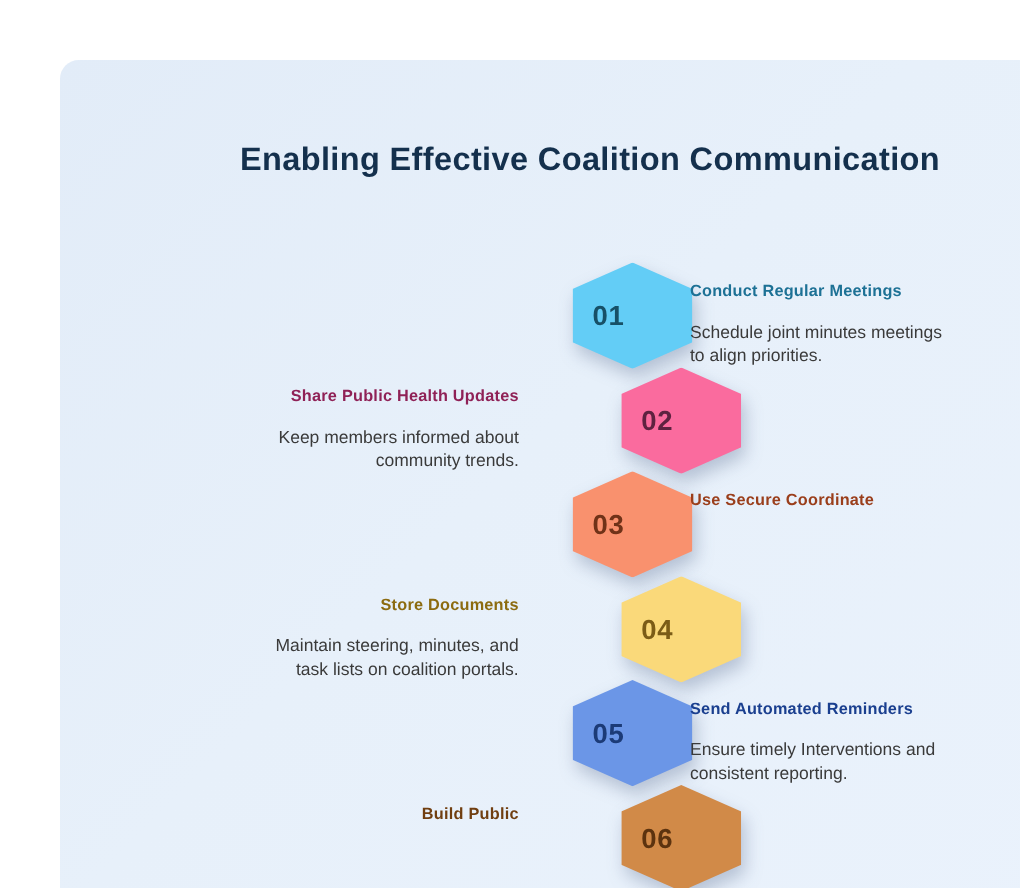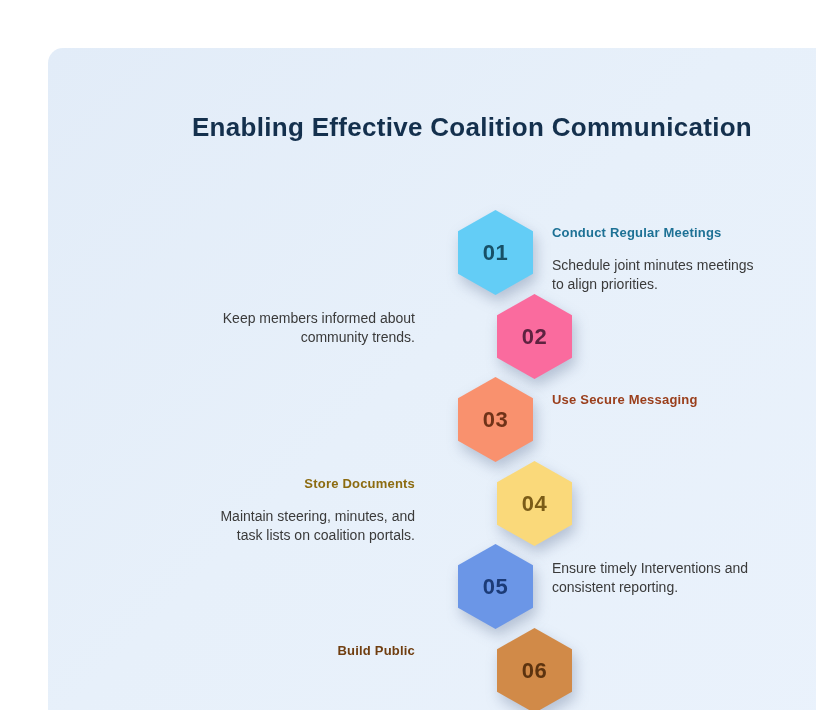--- a/index.html
+++ b/index.html
@@ -32,28 +32,27 @@
     height: 0;
   }
   .step:nth-of-type(1) { top: 114px; }
   .step:nth-of-type(2) { top: 198px; }
   .step:nth-of-type(3) { top: 281px; }
   .step:nth-of-type(4) { top: 365px; }
   .step:nth-of-type(5) { top: 448px; }
   .step:nth-of-type(6) { top: 532px; }
   .hex {
     position: absolute;
-    width: 75px;
+    width: 96px;
     height: 85px;
     top: 0;
     background: var(--hex-fill, #ccc);
     clip-path: polygon(50% 0%, 100% 25%, 100% 75%, 50% 100%, 0% 75%, 0% 25%);
     display: flex;
     align-items: center;
-    justify-content: center;
   }
   .hex-wrap {
     position: absolute;
     top: 0;
     filter: drop-shadow(3px 7px 7px rgba(45, 70, 110, 0.28));
   }
   .step.side-right .hex-wrap { left: 362px; }
   .step.side-left  .hex-wrap { left: 401px; }
   .hex-number {
     font-size: 22px;
@@ -111,33 +110,34 @@
     </div>
   </div>
 
   <div class="step side-left" style="--hex-fill: #fa6b9e; --num-color: #5e2240; --heading-color: #8f2156;">
     <div class="hex-wrap">
       <div class="hex">
         <span class="hex-number">02</span>
       </div>
     </div>
     <div class="step-text">
+      <div class="step-heading">Share Public Health Updates</div>
       <div class="step-body">Keep members informed about
 community trends.</div>
     </div>
   </div>
 
   <div class="step side-right" style="--hex-fill: #f9916e; --num-color: #703218; --heading-color: #9a3e1b;">
     <div class="hex-wrap">
       <div class="hex">
         <span class="hex-number">03</span>
       </div>
     </div>
     <div class="step-text">
-      <div class="step-heading">Use Secure Messaging</div>
+      <div class="step-heading">Use Secure Coordinate</div>
     </div>
   </div>
 
   <div class="step side-left" style="--hex-fill: #fad97a; --num-color: #7b5c17; --heading-color: #8c6b10;">
     <div class="hex-wrap">
       <div class="hex">
         <span class="hex-number">04</span>
       </div>
     </div>
     <div class="step-text">
@@ -147,20 +147,21 @@
     </div>
   </div>
 
   <div class="step side-right" style="--hex-fill: #6b96e7; --num-color: #1c3b77; --heading-color: #1a3f8f;">
     <div class="hex-wrap">
       <div class="hex">
         <span class="hex-number">05</span>
       </div>
     </div>
     <div class="step-text">
+      <div class="step-heading">Send Automated Reminders</div>
       <div class="step-body">Ensure timely Interventions and
 consistent reporting.</div>
     </div>
   </div>
 
   <div class="step side-left" style="--hex-fill: #d18a48; --num-color: #5c330f; --heading-color: #703e10;">
     <div class="hex-wrap">
       <div class="hex">
         <span class="hex-number">06</span>
       </div>

